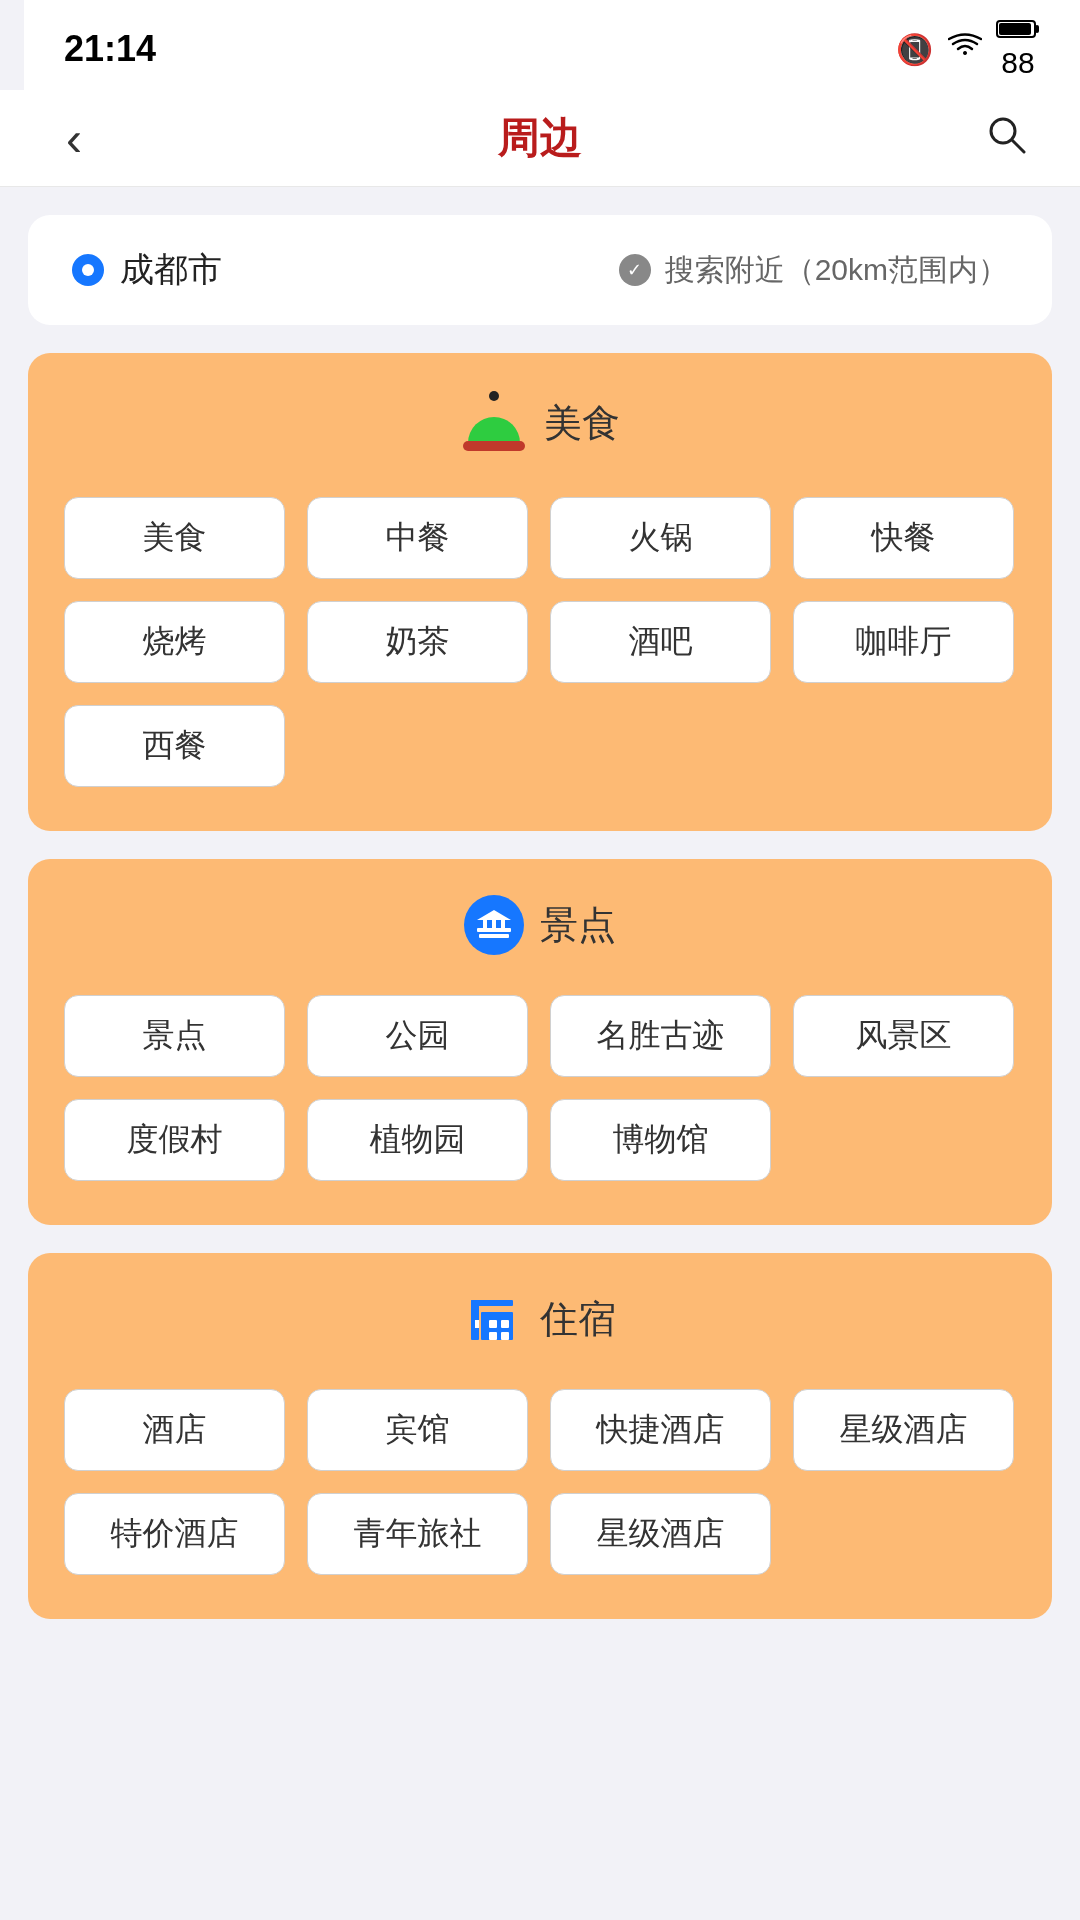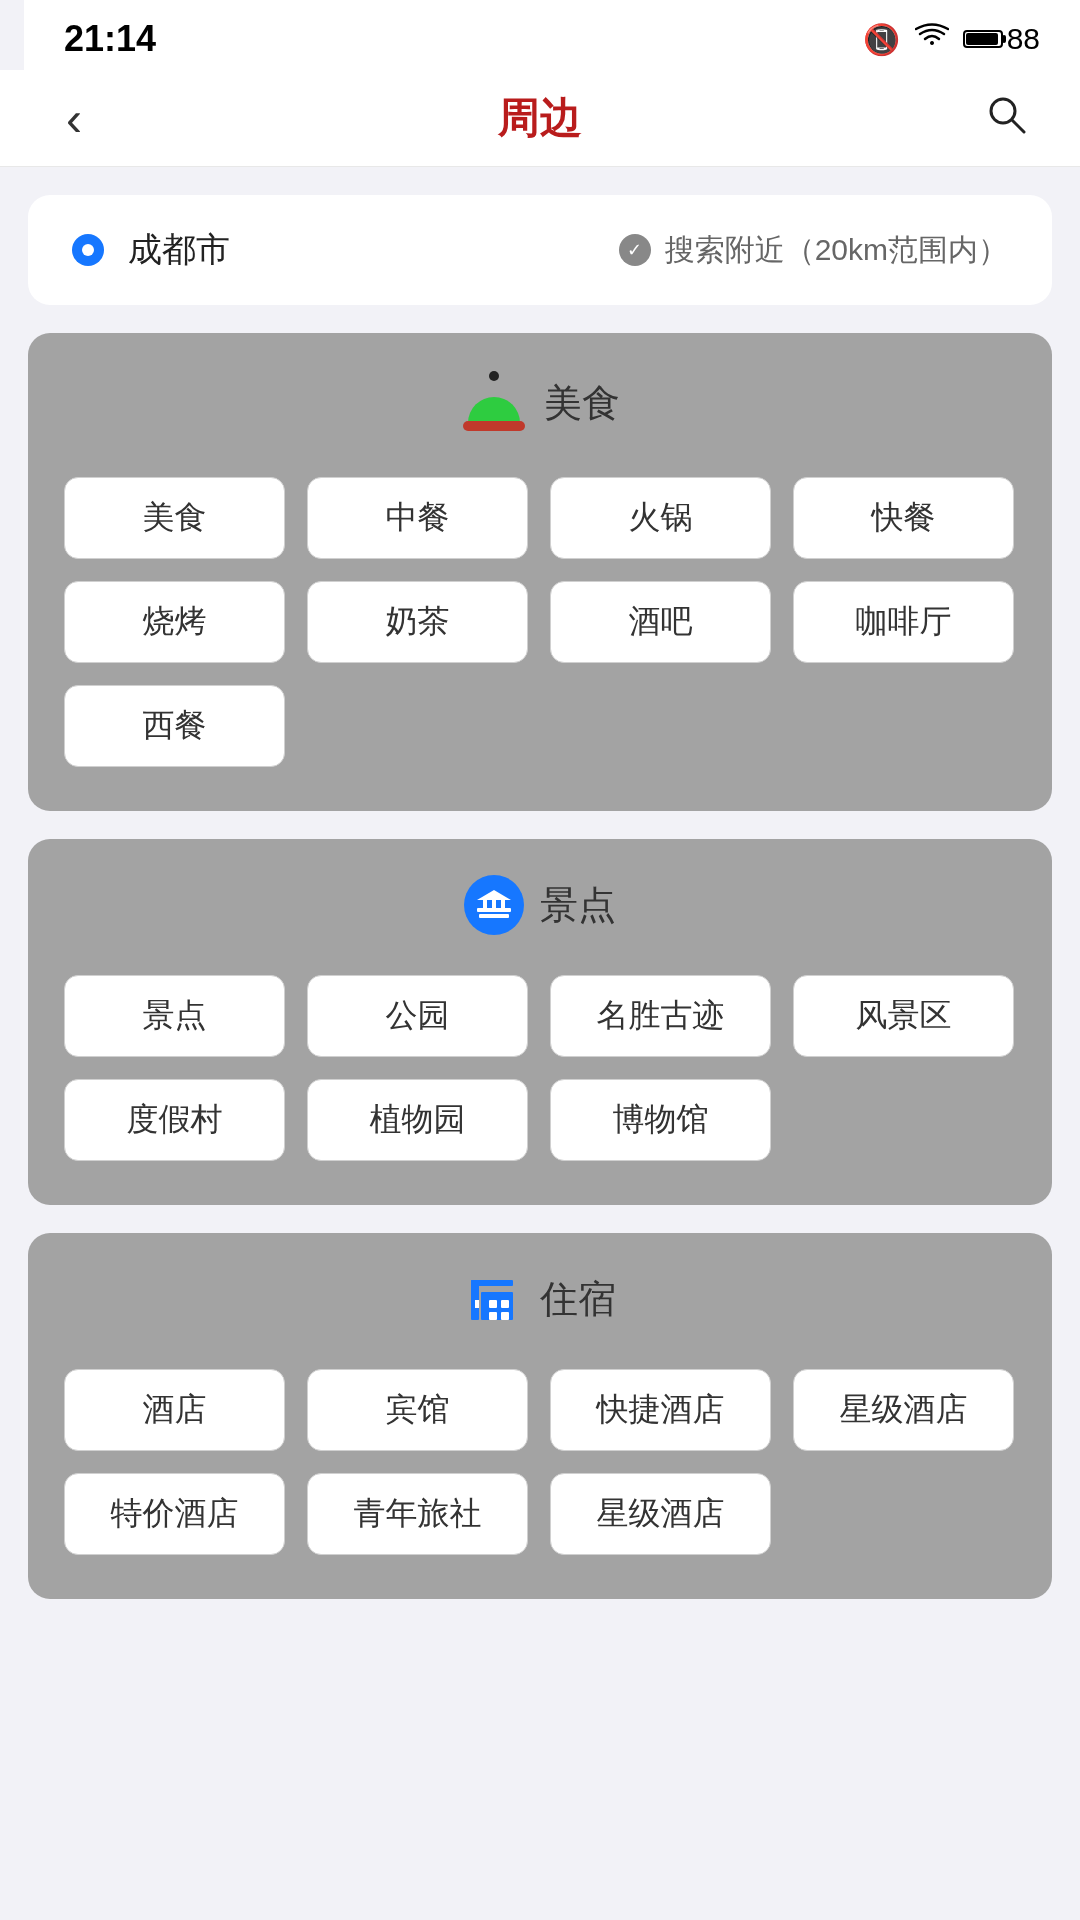--- a/index.html
+++ b/index.html
@@ -64,21 +64,21 @@
       align-items: center;
       justify-content: space-between;
       background: #fff;
       margin: 28px 28px 0;
       border-radius: 22px;
       padding: 32px 44px;
     }
     .location-left {
       display: flex;
       align-items: center;
-      gap: 24px;
+      gap: 16px;
       font-size: 34px;
       color: #222;
     }
     .location-dot {
       width: 32px;
       height: 32px;
       background: #1677ff;
       border-radius: 50%;
       display: flex;
       align-items: center;
@@ -105,21 +105,21 @@
       border-radius: 50%;
       display: flex;
       align-items: center;
       justify-content: center;
       color: #fff;
       font-size: 18px;
     }
 
     
     .section-card {
-      background: #a3a3a3;
+      background: #fdba74;
       margin: 28px 28px 0;
       border-radius: 22px;
       padding: 36px 36px 44px;
     }
     .section-header {
       display: flex;
       align-items: center;
       justify-content: center;
       gap: 16px;
       margin-bottom: 40px;
@@ -227,21 +227,21 @@
   <div class="status-icons">
     <span>📵</span>
     <span>
       <svg width="34" height="26" viewBox="0 0 34 26" fill="none">
         <path d="M17 22 a2 2 0 1 1 0.001 0Z" fill="#000"></path>
         <path d="M10 16 Q17 10 24 16" stroke="#000" stroke-width="2.5" fill="none" stroke-linecap="round"></path>
         <path d="M5 11 Q17 3 29 11" stroke="#000" stroke-width="2.5" fill="none" stroke-linecap="round"></path>
         <path d="M1 6 Q17 -3 33 6" stroke="#000" stroke-width="2.5" fill="none" stroke-linecap="round"></path>
       </svg>
     </span>
-    <span style="display:flex;align-items:center;gap:0;">
+    <span style="display:flex;align-items:center;gap:6px;flex-direction:column;">
       <svg width="44" height="22" viewBox="0 0 44 22">
         <rect x="1" y="3" width="38" height="16" rx="3" ry="3" stroke="#000" stroke-width="2" fill="none"></rect>
         <rect x="39" y="7" width="4" height="8" rx="2" fill="#000"></rect>
         <rect x="3" y="5" width="32" height="12" rx="2" fill="#000"></rect>
       </svg>
       <span style="font-size:30px;font-weight:500;">88</span>
     </span>
   </div>
 </div>
 

